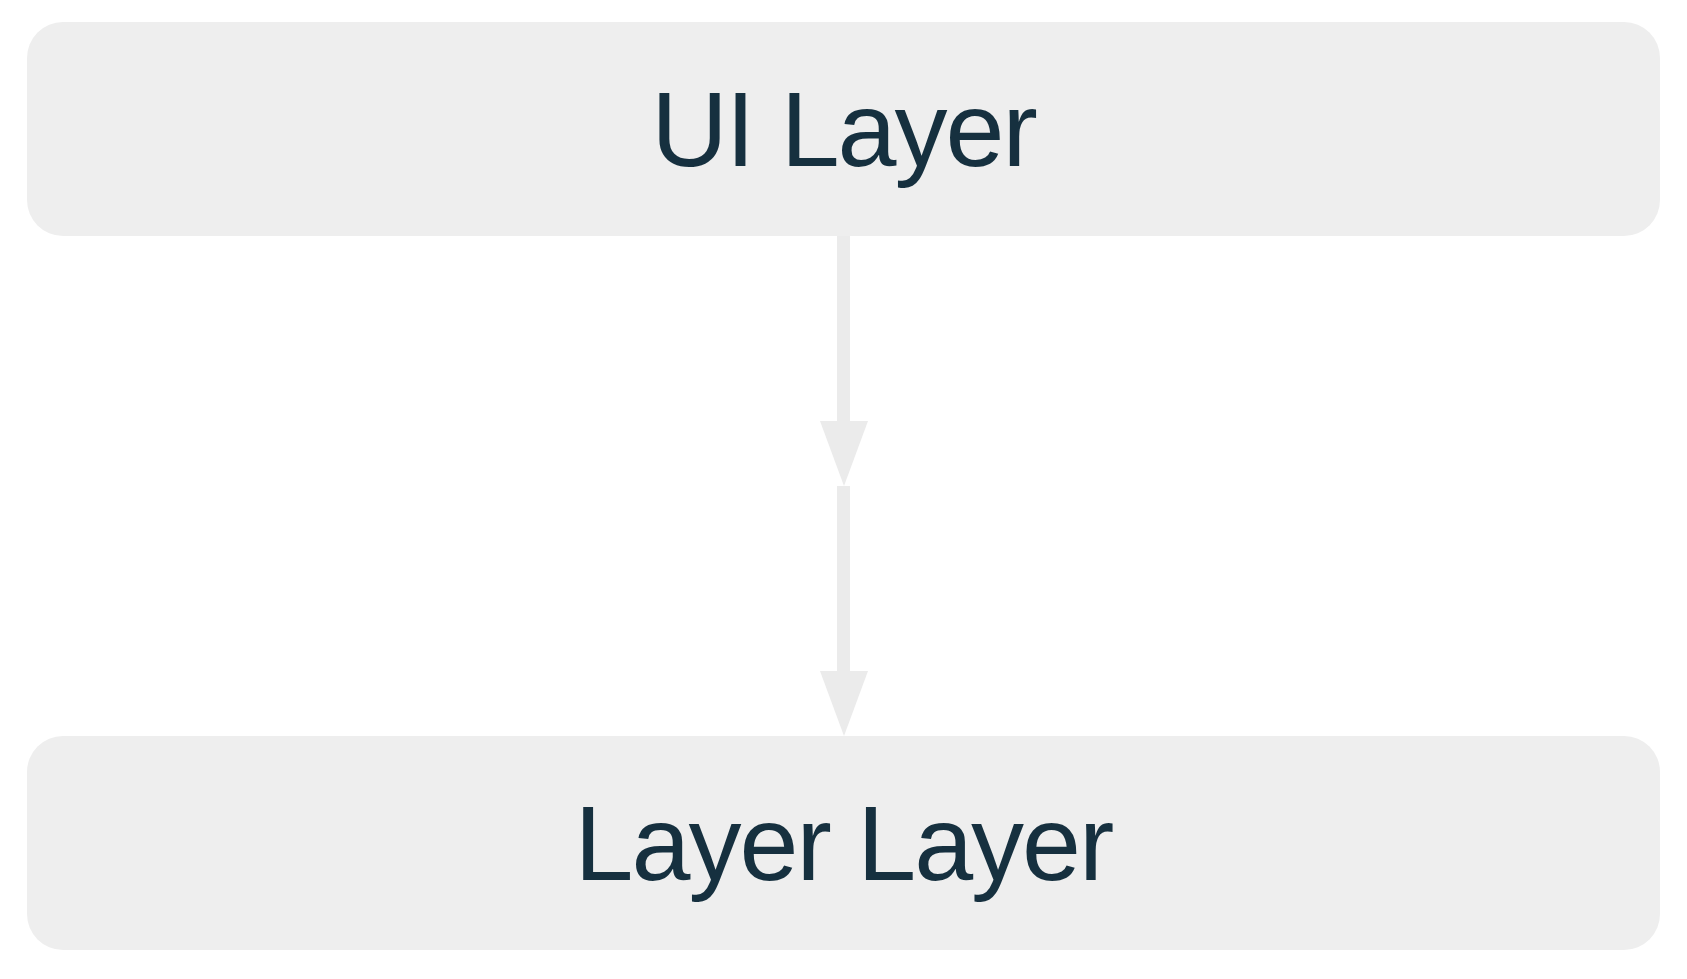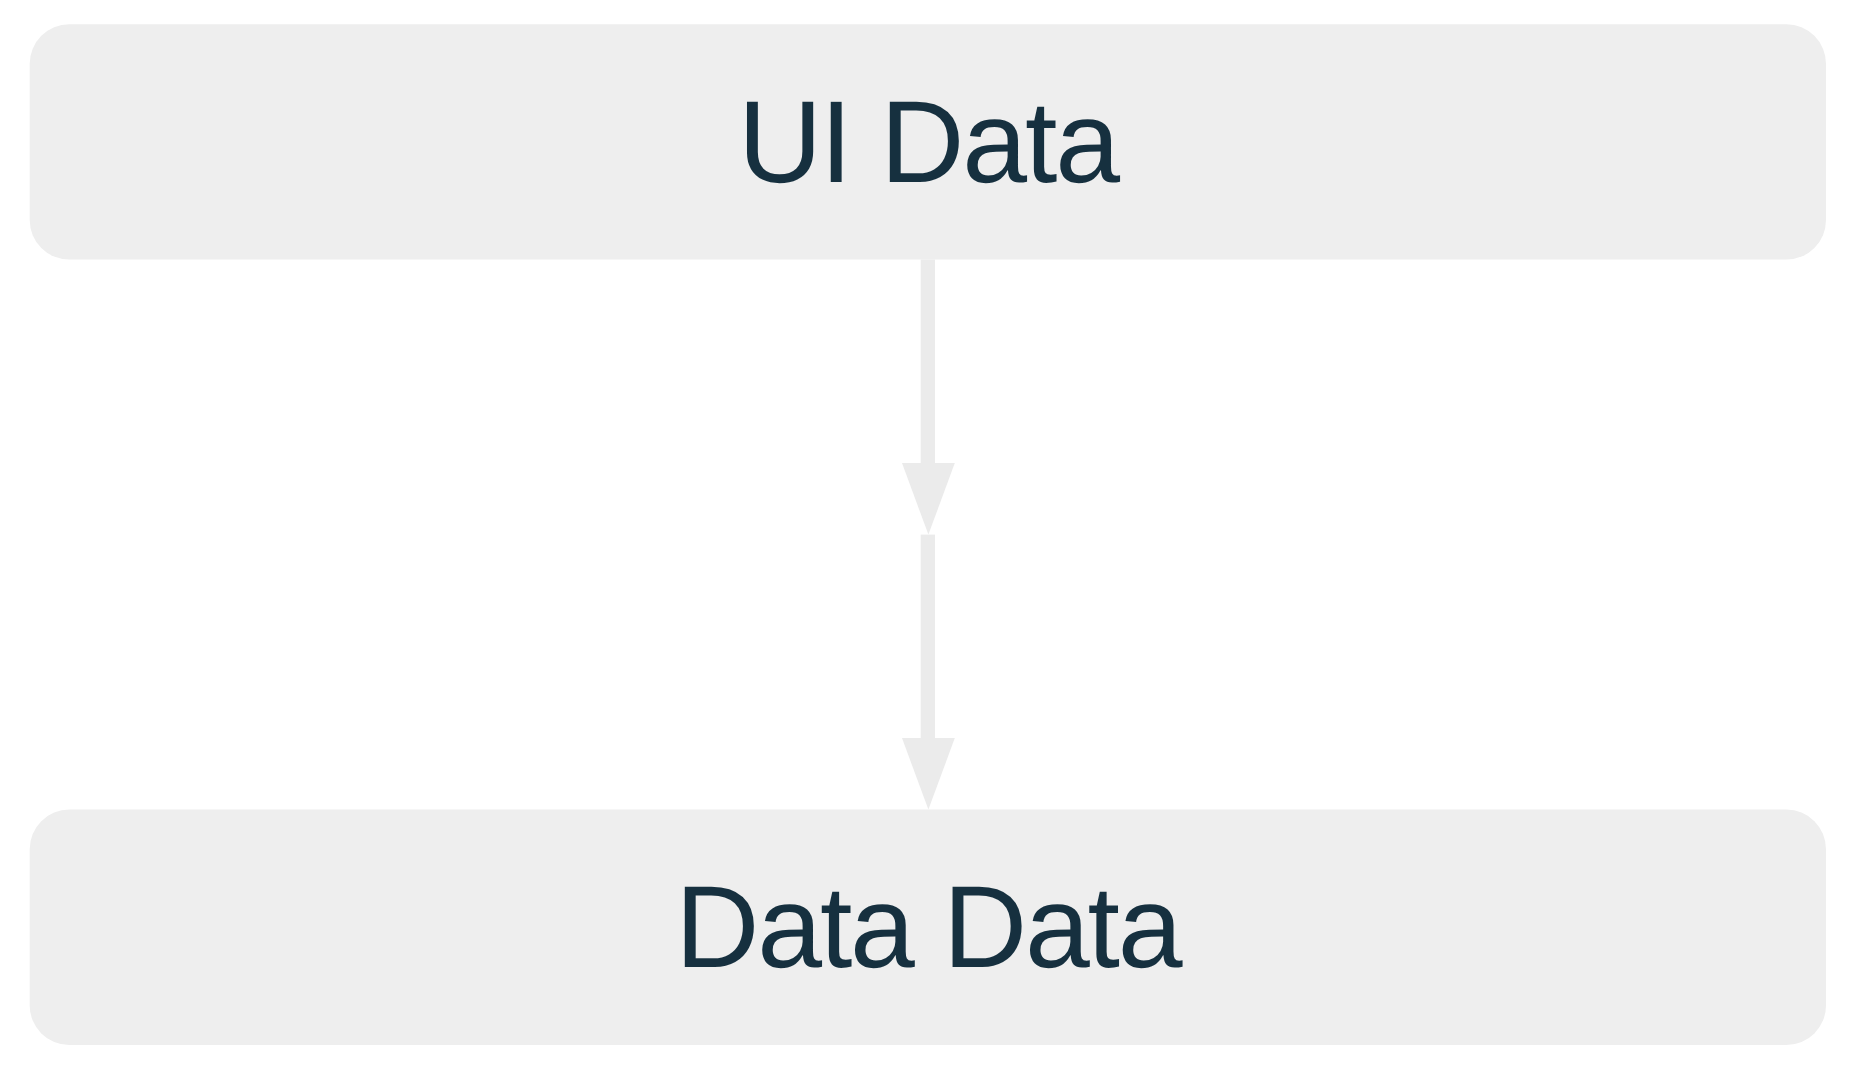--- a/index.html
+++ b/index.html
@@ -68,31 +68,31 @@
     border-right: 24px solid transparent;
     border-top: 65px solid var(--arrow-gray, #ebebeb);
   }
 </style>
 </head>
 <body>
 
 <div class="canvas">
 
   <div class="layer-box muted">
-    <span class="layer-label dark">UI Data</span>
+    <span class="layer-label dark">UI Layer</span>
   </div>
 
   <div class="arrow">
     <div class="arrow-stem"></div>
     <div class="arrow-head"></div>
   </div>
 
 
   <div class="arrow">
     <div class="arrow-stem"></div>
     <div class="arrow-head"></div>
   </div>
 
   <div class="layer-box muted">
-    <span class="layer-label dark">Data Data</span>
+    <span class="layer-label dark">Layer Layer</span>
   </div>
 
 </div>
 
 </body></html>

